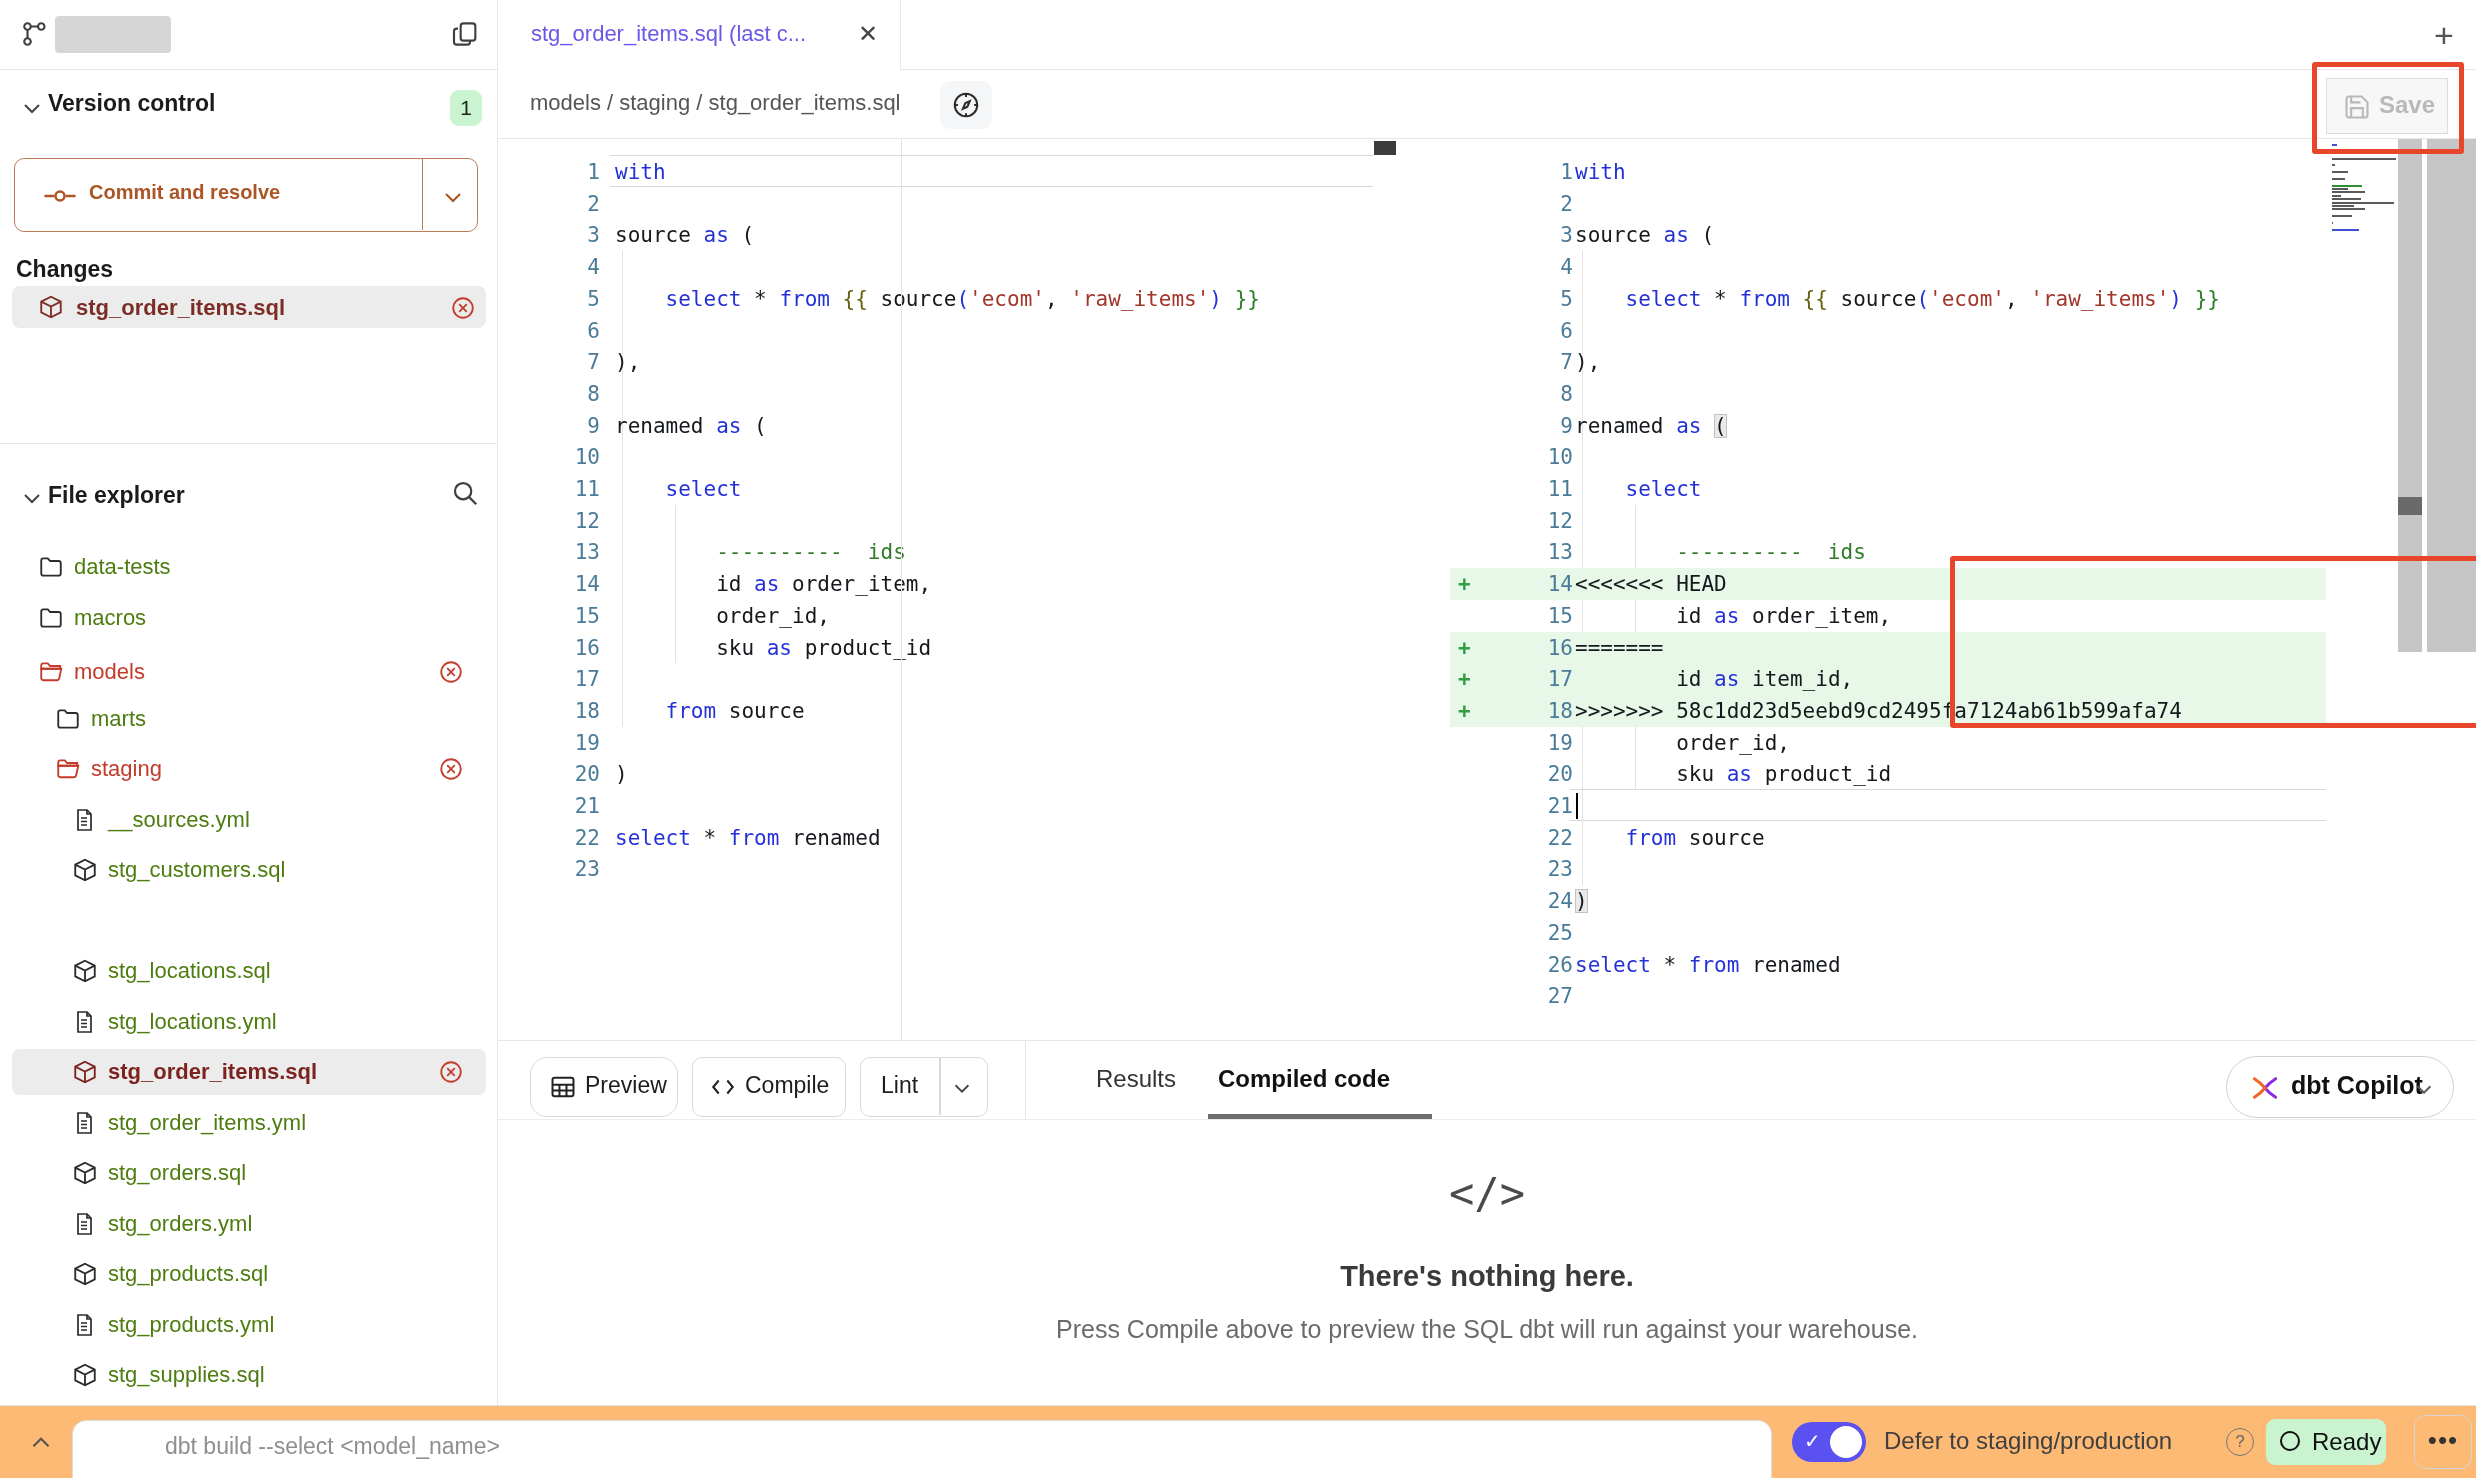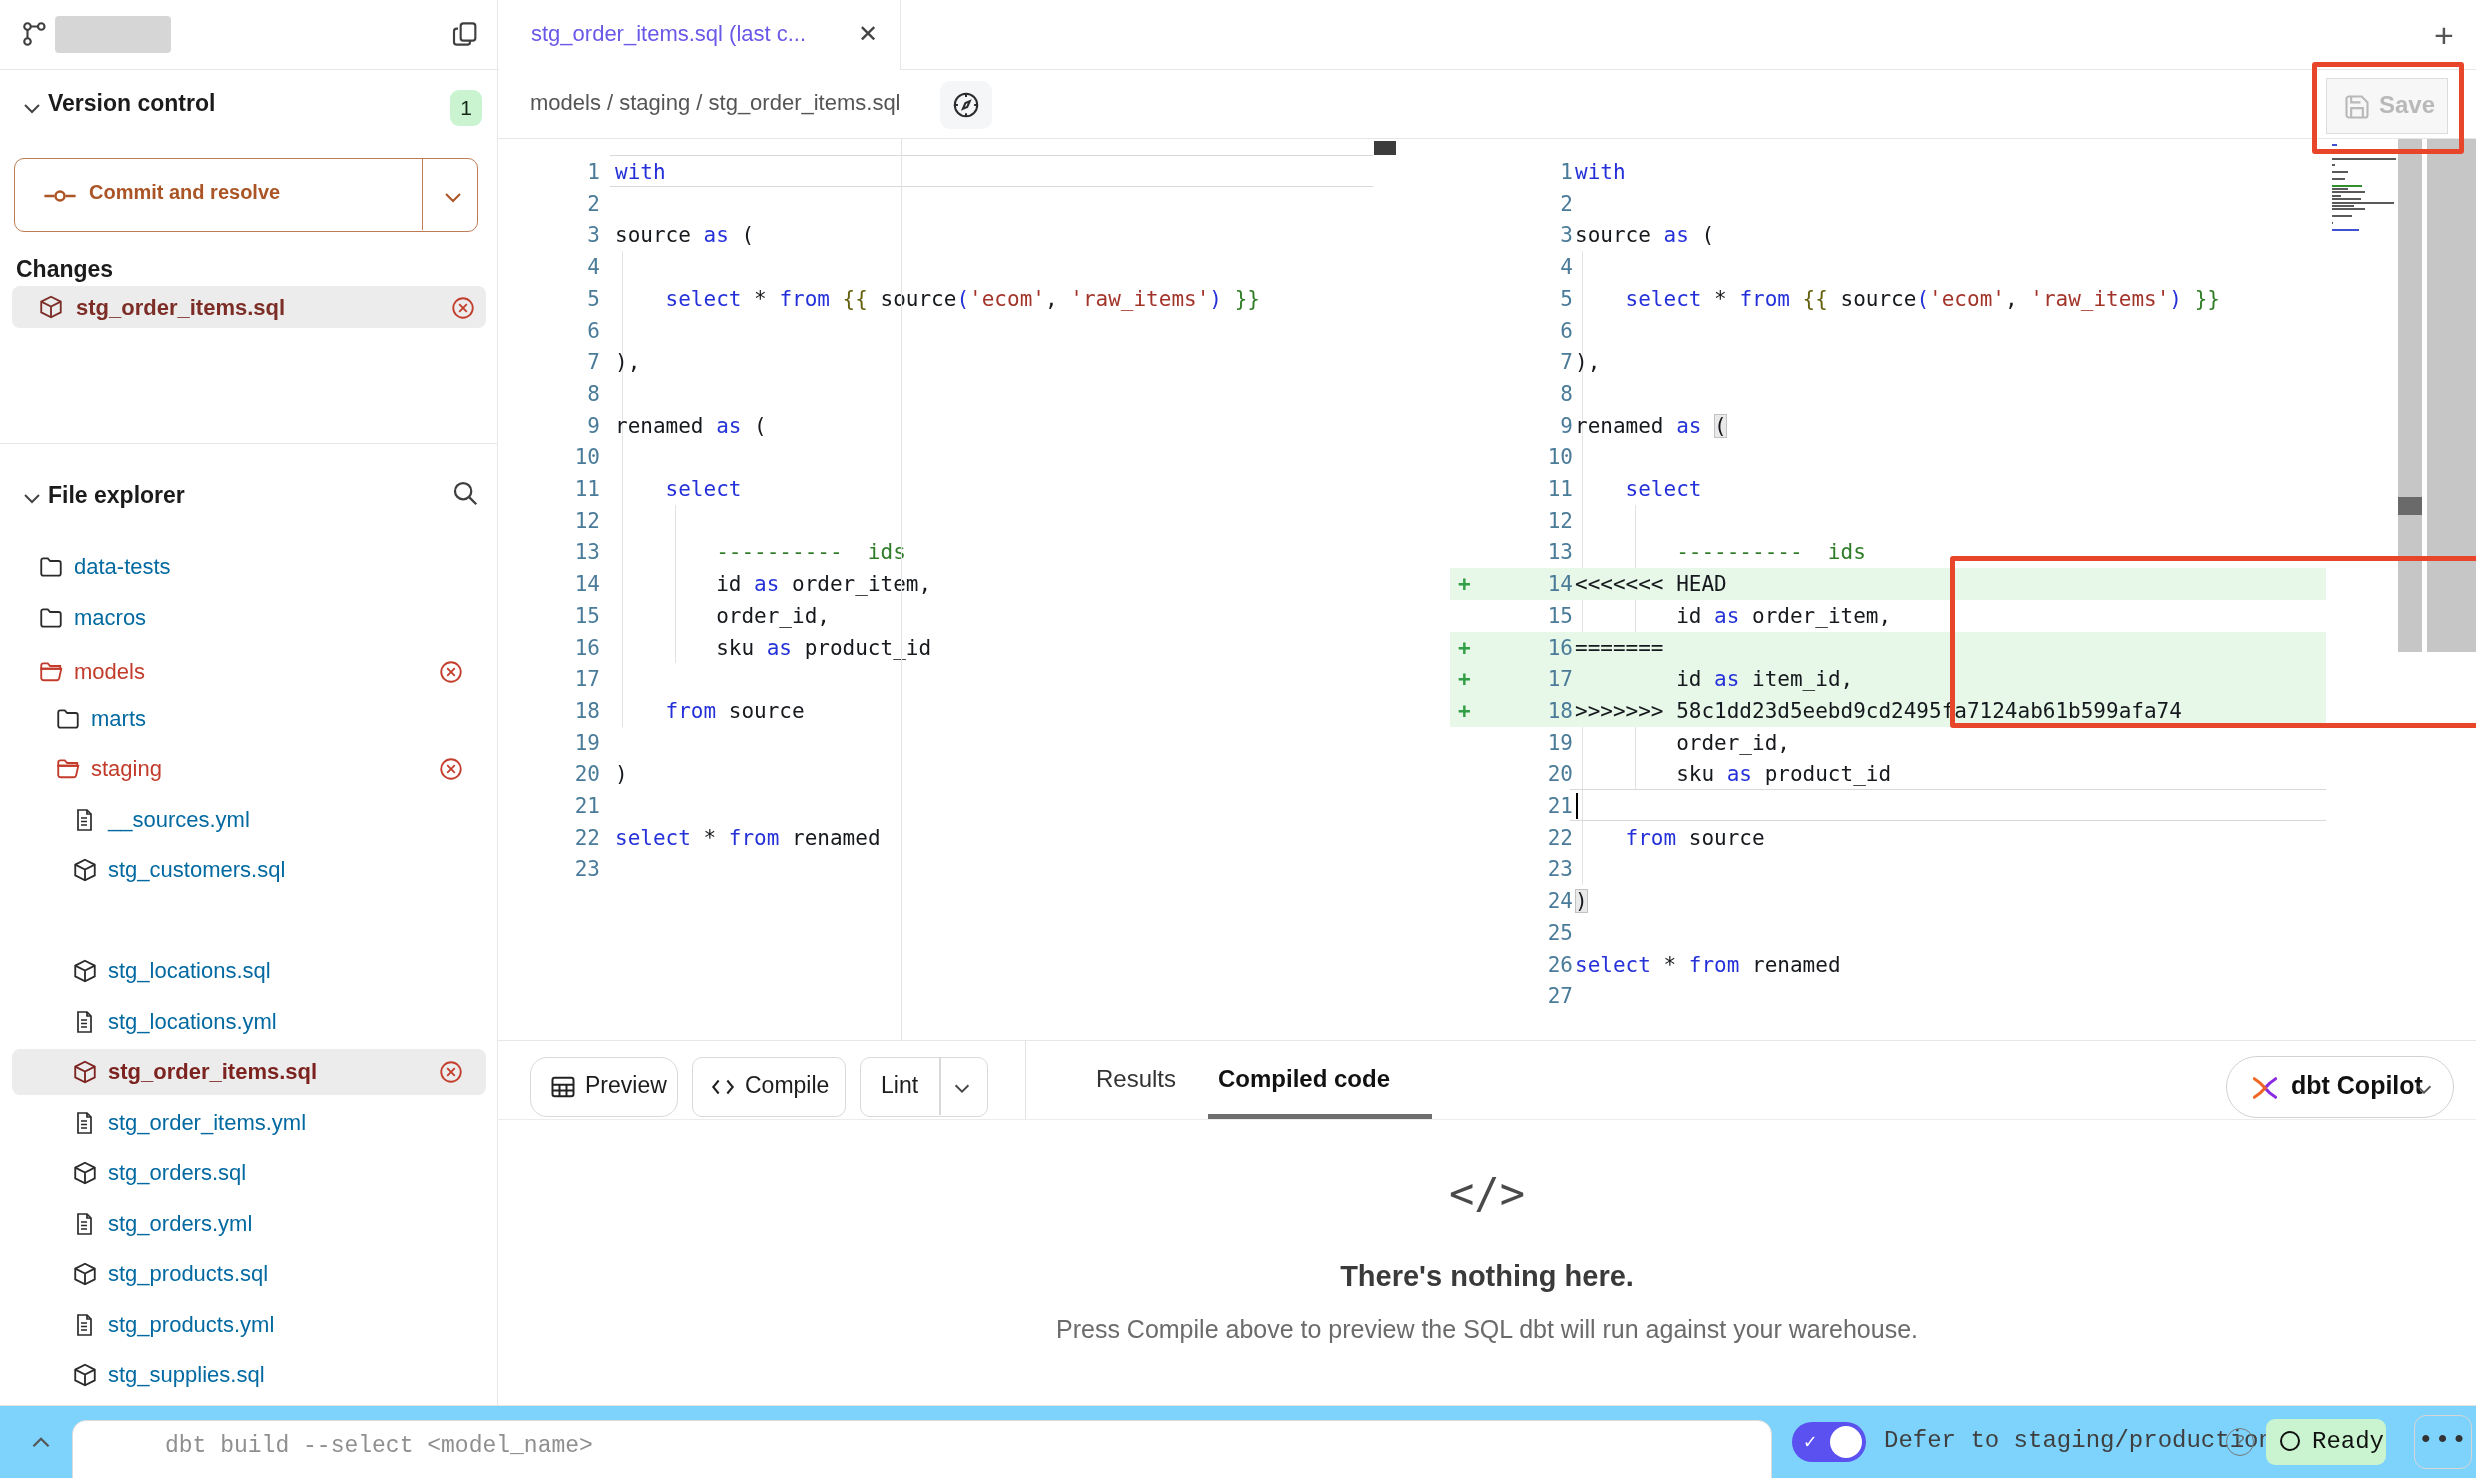--- a/index.html
+++ b/index.html
@@ -16,21 +16,21 @@
   #commit-btn { left:14px; top:158px; width:464px; height:74px; border:1.5px solid #bd7c54; border-radius:10px; background:#fff; cursor:pointer; }
   #commit-btn .split { position:absolute; right:54px; top:0; width:1.5px; height:71px; background:#bd7c54; }
   #commit-label { position:absolute; left:74px; top:22px; font-size:20px; font-weight:600; color:#ab5526; }
   #changes-label { left:16px; top:256px; font-size:23px; font-weight:700; color:#1b1b1b; }
   #change-row { left:12px; top:286px; width:474px; height:42px; background:#ececec; border-radius:8px; }
   #change-row .fname { position:absolute; left:64px; top:9px; font-size:22px; font-weight:600; color:#7c2d26; }
   #sb-divider { left:0; top:443px; width:498px; height:1px; background:#e7e7e7; }
   #fe-header-title { left:48px; top:482px; }
   .fe-row { position:absolute; left:0; width:498px; height:50px; }
   .fe-pill { position:absolute; left:12px; top:2px; width:474px; height:46px; background:#ececec; border-radius:8px; }
-  .fe-label { position:absolute; top:12px; font-size:22px; color:#0369a1; }
+  .fe-label { position:absolute; top:12px; font-size:22px; color:#4d7c0f; }
   .fe-label.red { color:#c23b2b; font-weight:500; }
   .fe-label.maroon { color:#7c2320; font-weight:600; }
 
   
   #tabbar { left:498px; top:0; width:1978px; height:70px; border-bottom:1px solid #e7e7e7; background:#fff; }
   #active-tab { left:499px; top:0; width:402px; height:70px; border-right:1px solid #e7e7e7; background:#fff; }
   #tab-label { position:absolute; left:32px; top:21px; font-size:22px; color:#6a58e8; }
   #tab-close { position:absolute; right:22px; top:20px; font-size:24px; color:#444; }
   #newtab { left:2424px; top:16px; width:40px; height:40px; font-size:34px; color:#555; text-align:center; line-height:38px; }
   #breadcrumb-row { left:498px; top:71px; width:1978px; height:68px; border-bottom:1px solid #e7e7e7; background:#fff; }
@@ -79,21 +79,21 @@
   #tab-compiled { font-weight:600; color:#111; }
   #compiled-underline { position:absolute; left:710px; top:73px; width:224px; height:5px; background:#6e6e6e; }
   #copilot-btn { left:2226px; top:1056px; width:228px; height:62px; border:1.5px solid #d2d2d2; border-radius:31px; background:#fff; }
   #copilot-btn span.txt { position:absolute; left:64px; top:14px; font-size:25px; font-weight:600; color:#111; }
   #empty-state { left:498px; top:1121px; width:1978px; height:284px; text-align:center; }
   #empty-icon { font-family:"DejaVu Sans Mono", monospace; font-size:42px; color:#4a4a4a; margin-top:48px; }
   #empty-title { font-size:29px; font-weight:600; color:#3a3a3a; margin-top:42px; }
   #empty-sub { font-size:25px; color:#6b6b6b; margin-top:22px; }
 
   
-  #statusbar { left:0; top:1405px; width:2476px; height:73px; border-top:1px solid #e3e3e3; background:#7dd3fc;font-family:Liberation Mono, monospace; }
+  #statusbar { left:0; top:1405px; width:2476px; height:73px; border-top:1px solid #e3e3e3; background:#fdba74; }
   #cmd-input { position:absolute; left:72px; top:14px; width:1700px; height:70px; border:1.5px solid #dcdcdc; border-radius:14px 14px 0 0; background:#fff; }
   #cmd-input span { position:absolute; left:92px; top:12px; font-size:23px; color:#8f8f8f; }
   #defer-toggle { position:absolute; left:1792px; top:16px; width:74px; height:40px; background:#5b51f0; border-radius:20px; }
   #defer-toggle .knob { position:absolute; right:4px; top:4px; width:32px; height:32px; background:#fff; border-radius:50%; }
   #defer-toggle .check { position:absolute; left:12px; top:7px; color:#fff; font-size:20px; }
   #defer-label { position:absolute; left:1884px; top:21px; font-size:24px; color:#3f3f3f; }
   #help-icon { position:absolute; left:2226px; top:22px; width:28px; height:28px; border:1.5px solid #777; border-radius:50%; text-align:center; line-height:26px; font-size:17px; color:#666; }
   #ready-pill { position:absolute; left:2266px; top:13px; width:120px; height:46px; background:#c9f4cf; border-radius:9px; }
   #ready-pill .dot { position:absolute; left:14px; top:12px; width:20px; height:20px; border:2.5px solid #111; border-radius:50%; }
   #ready-pill span.txt { position:absolute; left:46px; top:9px; font-size:24px; color:#111; }

